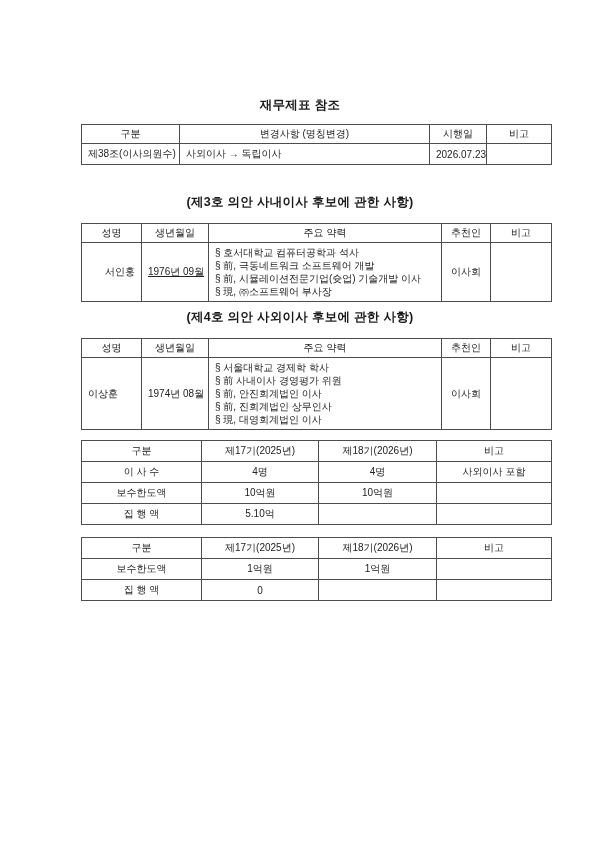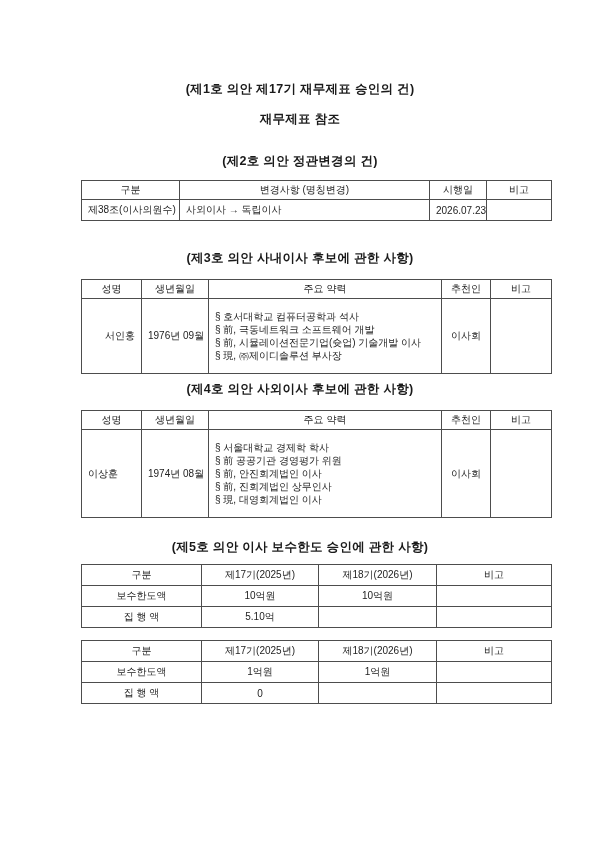--- a/index.html
+++ b/index.html
@@ -47,46 +47,44 @@
     padding: 2px 6px;
     text-align: center;
     font-weight: normal;
     vertical-align: middle;
     overflow: hidden;
     white-space: nowrap;
   }
   table.doc-table td.list-cell {
     white-space: normal;
     text-align: left;
-    padding: 11px 6px;
+    padding: 3px 6px;
   }
   table.doc-table td.list-cell div {
     line-height: 13px;
   }
   .t-change      { margin-top: 12px; }
   .t-change th   { height: 14px; }
   .t-change td   { height: 16px; }
   .t-candidate   { margin-top: 14px; }
   .t-candidate th{ height: 13px; }
   .t-limit       { margin-top: 10px; }
   .t-limit th,
   .t-limit td    { height: 16px; }
   .t-item3       { margin-top: 14px; }
   .t-item6       { margin-top: 12px; }
 </style>
 </head>
 <body>
 
 <div class="doc">
 
-  <div class="doc-title title-item1">(제1호 의안 제17기 재무제표 승인의 건)</div>
 
   <div class="doc-title subtitle">재무제표 참조</div>
 
-  <div class="doc-title title-item2">(제2호 의안 정관변경의 건)</div>
 
   <table class="doc-table t-change">
       <colgroup>
         <col style="width: 98px;">
         <col style="width: 250px;">
         <col style="width: 57px;">
         <col style="width: 65px;">
       </colgroup>
       <thead>
         <tr>
@@ -121,26 +119,26 @@
           <th>성명</th>
           <th>생년월일</th>
           <th>주요 약력</th>
           <th>추천인</th>
           <th>비고</th>
         </tr>
       </thead>
       <tbody>
         <tr>
           <td style="text-align: right;">서인홍</td>
-          <td style="text-align: left;">1976년 09월</td>
+          <td style="text-align: left; text-decoration: underline;">1976년 09월</td>
           <td class="list-cell" style="text-align: left;">
             <div>§ 호서대학교 컴퓨터공학과 석사</div>
             <div>§ 前, 극동네트워크 소프트웨어 개발</div>
             <div>§ 前, 시뮬레이션전문기업(슛업) 기술개발 이사</div>
-            <div>§ 現, ㈜제이디솔루션 부사장</div>
+            <div>§ 現, ㈜소프트웨어 부사장</div>
           </td>
           <td style="text-align: center;">이사회</td>
           <td style="text-align: center;"></td>
         </tr>
       </tbody>
     </table>
 
   <div class="doc-title title-item4">(제4호 의안 사외이사 후보에 관한 사항)</div>
 
   <table class="doc-table t-candidate">
@@ -159,50 +157,55 @@
           <th>추천인</th>
           <th>비고</th>
         </tr>
       </thead>
       <tbody>
         <tr>
           <td style="text-align: left;">이상훈</td>
           <td style="text-align: center;">1974년 08월</td>
           <td class="list-cell" style="text-align: left;">
             <div>§ 서울대학교 경제학 학사</div>
-            <div>§ 前 공공기관 경영평가 위원</div>
+            <div>§ 前 사내이사 경영평가 위원</div>
             <div>§ 前, 안진회계법인 이사</div>
             <div>§ 前, 진회계법인 상무인사</div>
             <div>§ 現, 대영회계법인 이사</div>
           </td>
           <td style="text-align: center;">이사회</td>
           <td style="text-align: center;"></td>
         </tr>
       </tbody>
     </table>
 
-  <div class="doc-title title-item5">(제5호 의안 이사 보수한도 승인에 관한 사항)</div>
 
   <table class="doc-table t-limit">
       <colgroup>
         <col style="width: 120px;">
         <col style="width: 117px;">
         <col style="width: 118px;">
         <col style="width: 115px;">
       </colgroup>
       <thead>
         <tr>
           <th>구분</th>
           <th>제17기(2025년)</th>
           <th>제18기(2026년)</th>
           <th>비고</th>
         </tr>
       </thead>
       <tbody>
         <tr>
+          <td style="text-align: center;">이  사  수</td>
+          <td style="text-align: center;">4명</td>
+          <td style="text-align: center;">4명</td>
+          <td style="text-align: center;">사외이사 포함</td>
+        </tr>
+        <tr>
           <td style="text-align: center;">보수한도액</td>
           <td style="text-align: center;">10억원</td>
           <td style="text-align: center;">10억원</td>
           <td style="text-align: center;"></td>
         </tr>
         <tr>
           <td style="text-align: center;">집  행  액</td>
           <td style="text-align: center;">5.10억</td>
           <td style="text-align: center;"></td>
           <td style="text-align: center;"></td>

